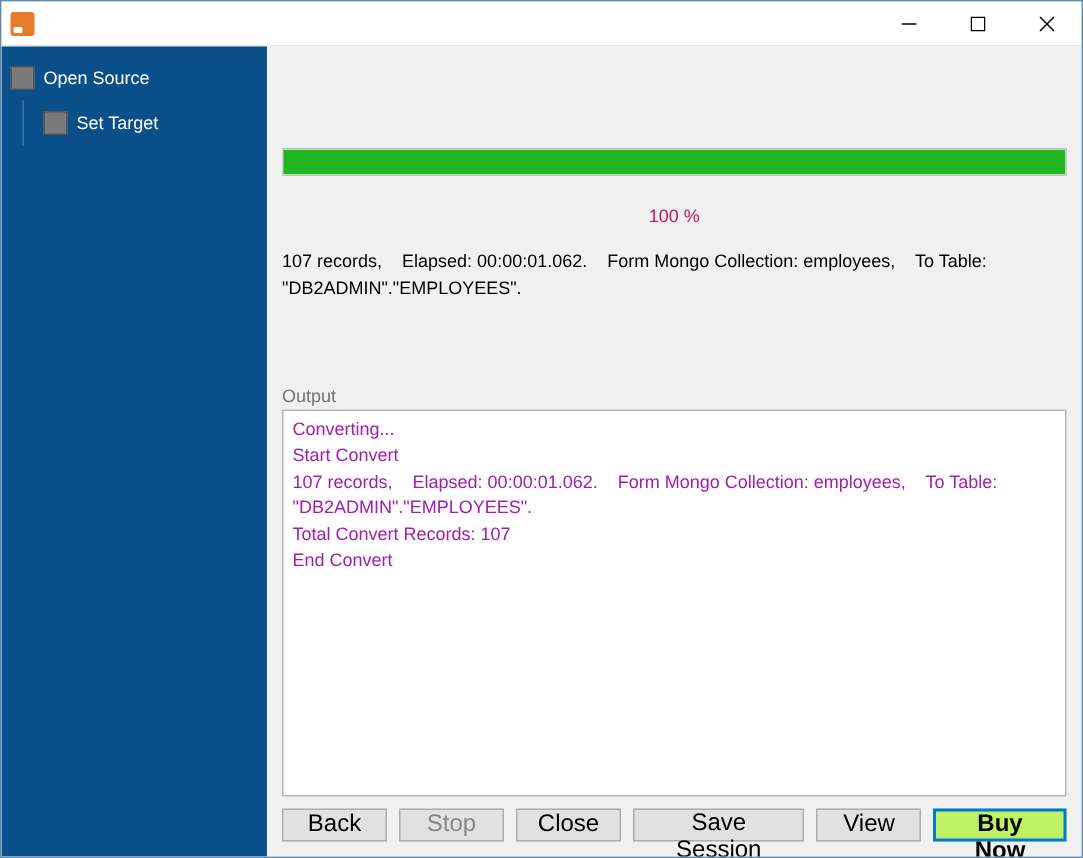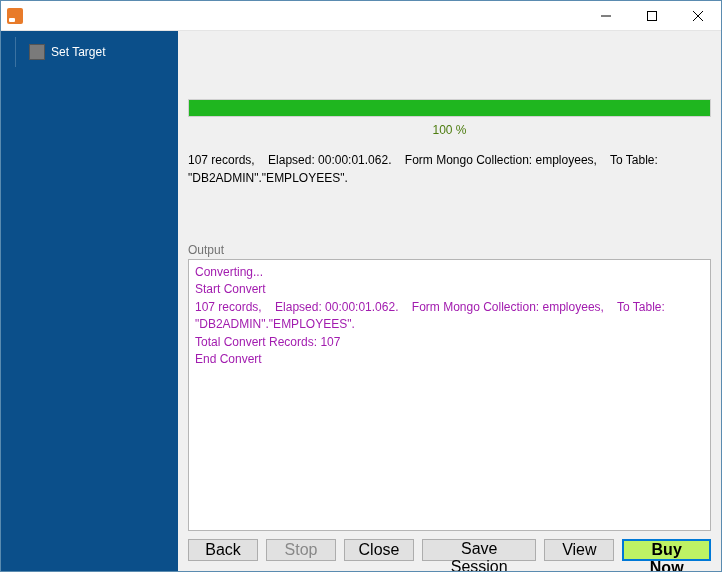--- a/index.html
+++ b/index.html
@@ -96,22 +96,22 @@
   .progress-wrap {
     margin-top: 62px;
   }
   .progress {
     height: 18px;
     background: #1fb61f;
     border: 1px solid #d0d0d0;
   }
   .progress-label {
     text-align: center;
-    margin-top: 6px;
-    color: #4d7c0f;
+    margin-top: 20px;
+    color: #be185d;
   }
   .status-text {
     margin-top: 14px;
     color: #000;
     line-height: 1.5;
     white-space: pre-wrap;
   }
   .output-label {
     margin-top: 56px;
     color: #737373;
@@ -176,20 +176,24 @@
   <div class="win-btn close">
     <svg viewBox="0 0 10 10">
         <line x1="0" y1="0" x2="10" y2="10" stroke="currentColor" stroke-width="1"></line>
         <line x1="10" y1="0" x2="0" y2="10" stroke="currentColor" stroke-width="1"></line>
       </svg>
   </div>
 </div>
 
 <div class="body">
   <div class="sidebar">
+    <div class="side-item">
+      <span class="box"></span>
+      <span class="lbl">Open Source</span>
+    </div>
     <div class="side-item child">
       <span class="connector"></span>
       <span class="box"></span>
       <span class="lbl">Set Target</span>
     </div>
   </div>
 
   <div class="main">
     <div class="progress-wrap">
       <div class="progress"></div>

